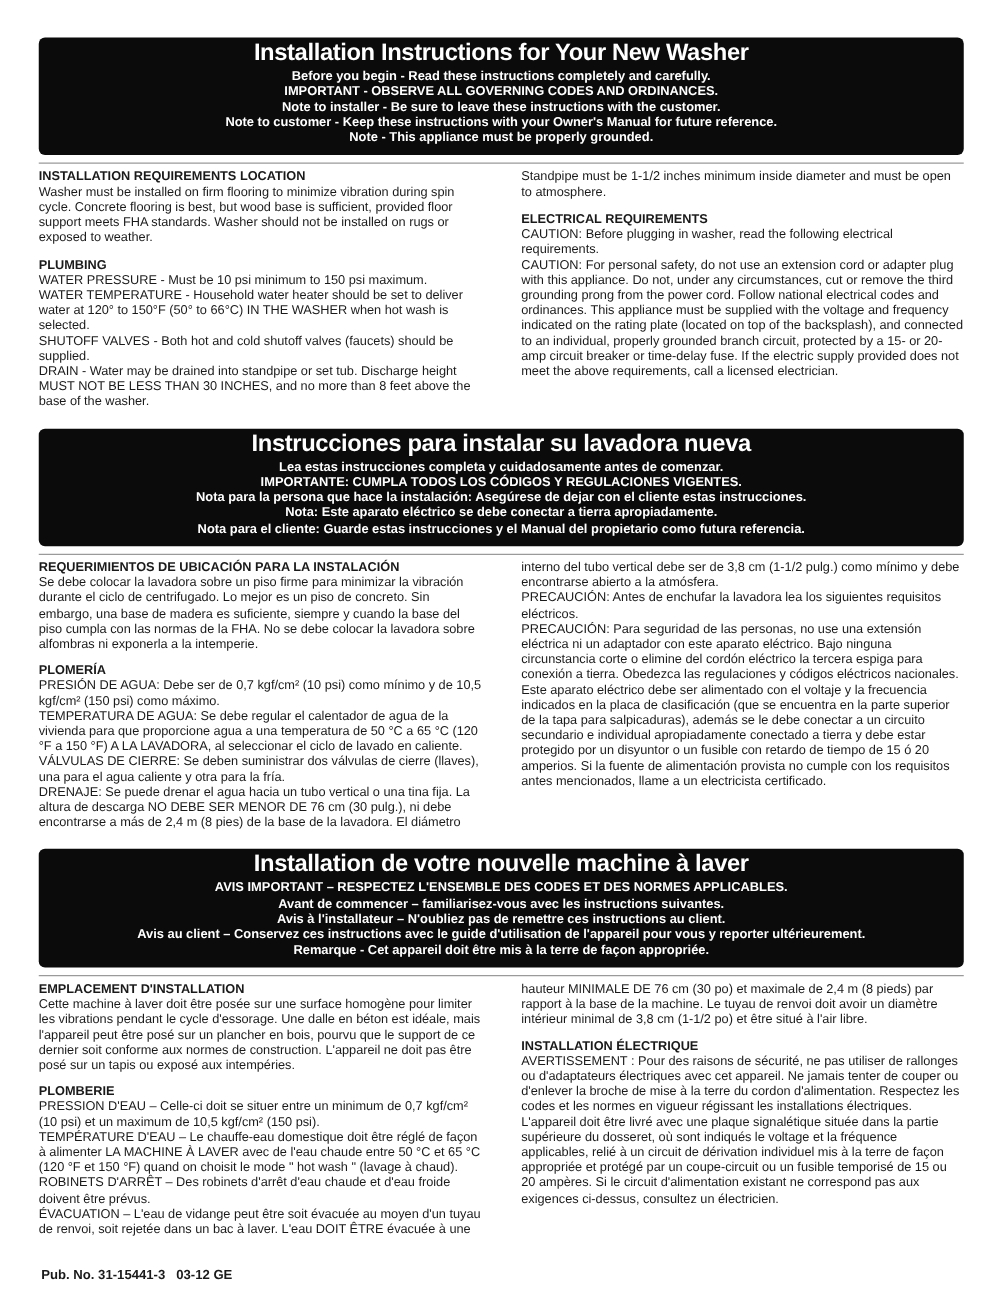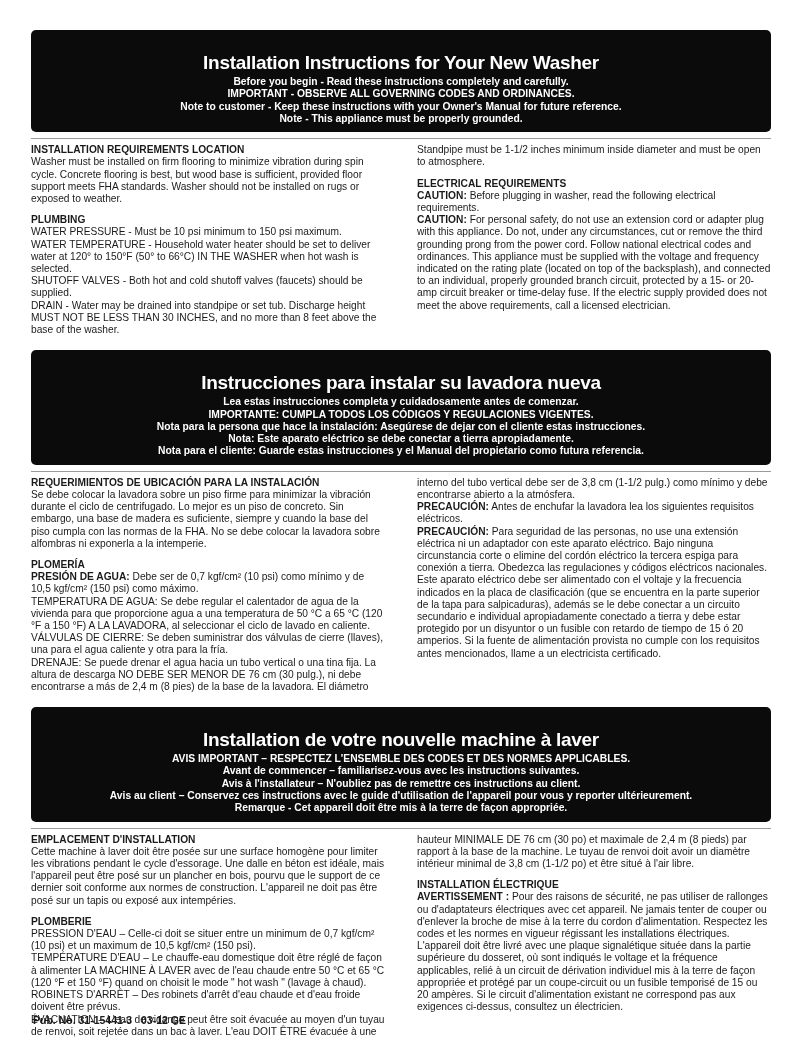--- a/index.html
+++ b/index.html
@@ -11,21 +11,21 @@
     position: relative;
     padding: 30px 31px 0 31px;
     overflow: hidden;
   }
   .doc-section { margin-bottom: 14px; }
   .banner {
     background: #0b0b0b;
     color: #ffffff;
     text-align: center;
     border-radius: 5px;
-    padding: 22px 10px 7px 10px;
+    padding: 2px 10px 7px 10px;
   }
   .banner-title {
     font-weight: bold;
     font-size: 19px;
     line-height: 22px;
     letter-spacing: -0.3px;
     margin-bottom: 2px;
   }
   .banner-line {
     font-weight: bold;
@@ -43,39 +43,40 @@
     font-weight: bold;
     font-size: 10.2px;
     line-height: 12.2px;
     margin-top: 9px;
   }
   .blk-heading:first-child { margin-top: 0; }
   .blk-para {
     font-size: 10.2px;
     line-height: 12.2px;
   }
-  .blk-lead { font-weight: bold; }
+  .blk-lead { font-weight: normal; }
   .footer {
     position: absolute;
     left: 33px;
     bottom: 11px;
     font-weight: bold;
     font-size: 10.5px;
     white-space: pre;
     margin-top: 45px;
   }
 </style>
 </head>
 <body>
 
 <section class="doc-section">
     <div class="banner">
       <div class="banner-title">Installation Instructions for Your New Washer</div>
       <div class="banner-line">Before you begin - Read these instructions completely and carefully.</div>
       <div class="banner-line">IMPORTANT - OBSERVE ALL GOVERNING CODES AND ORDINANCES.</div>
+      <div class="banner-line">Note to installer - Be sure to leave these instructions with the customer.</div>
       <div class="banner-line">Note to customer - Keep these instructions with your Owner's Manual for future reference.</div>
       <div class="banner-line">Note - This appliance must be properly grounded.</div>
     </div>
     <div class="banner-rule"></div>
     <div class="columns">
       <div class="col">
         <div class="blk-heading">INSTALLATION REQUIREMENTS LOCATION</div>
         <div class="blk-para"><span>Washer must be installed on firm flooring to minimize vibration during spin cycle. Concrete flooring is best, but wood base is sufficient, provided floor support meets FHA standards. Washer should not be installed on rugs or exposed to weather.</span></div>
         <div class="blk-heading">PLUMBING</div>
         <div class="blk-para"><span>WATER PRESSURE - Must be 10 psi minimum to 150 psi maximum.</span></div>

